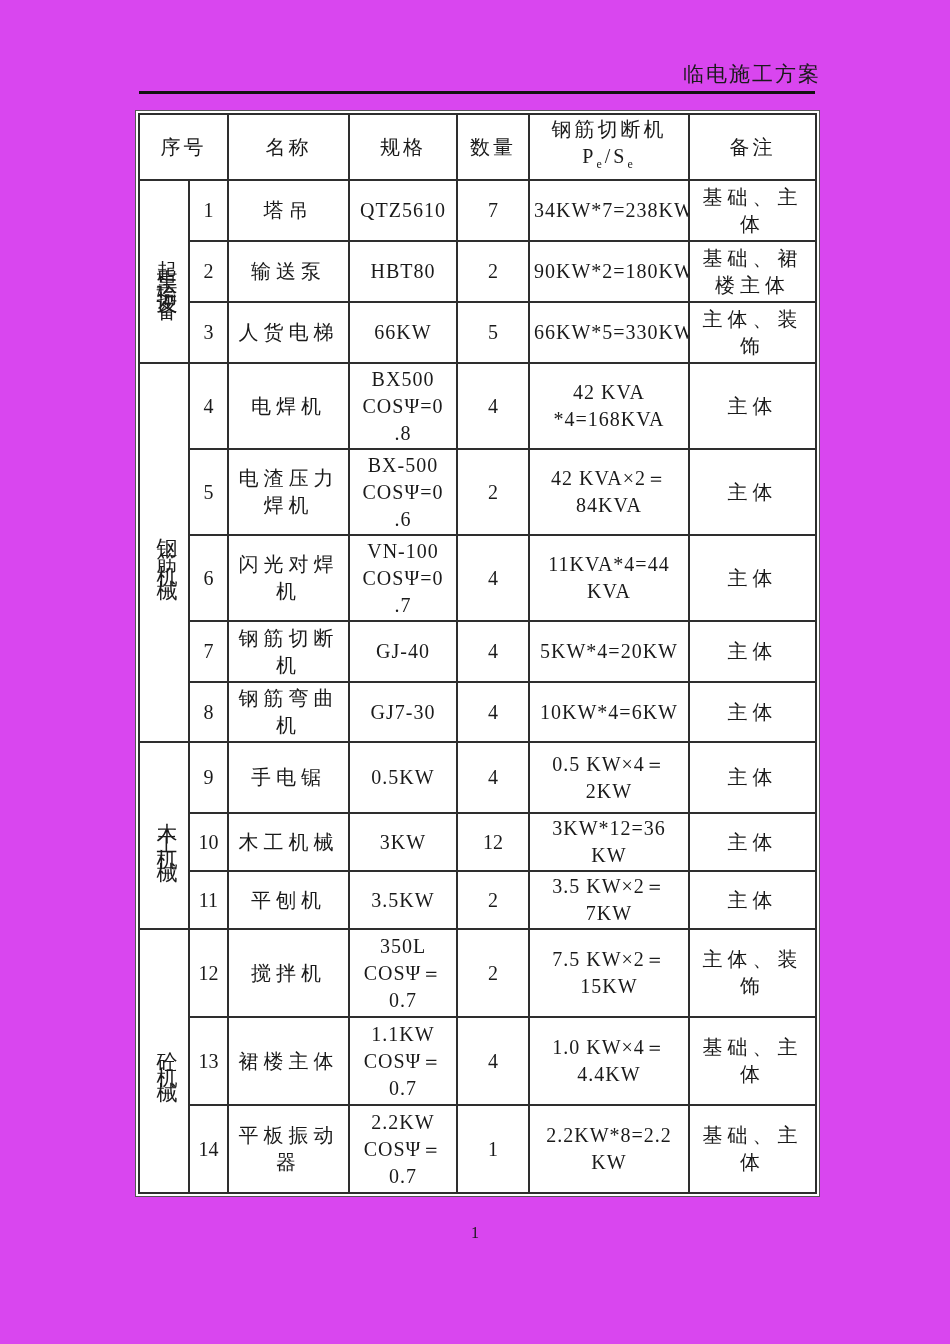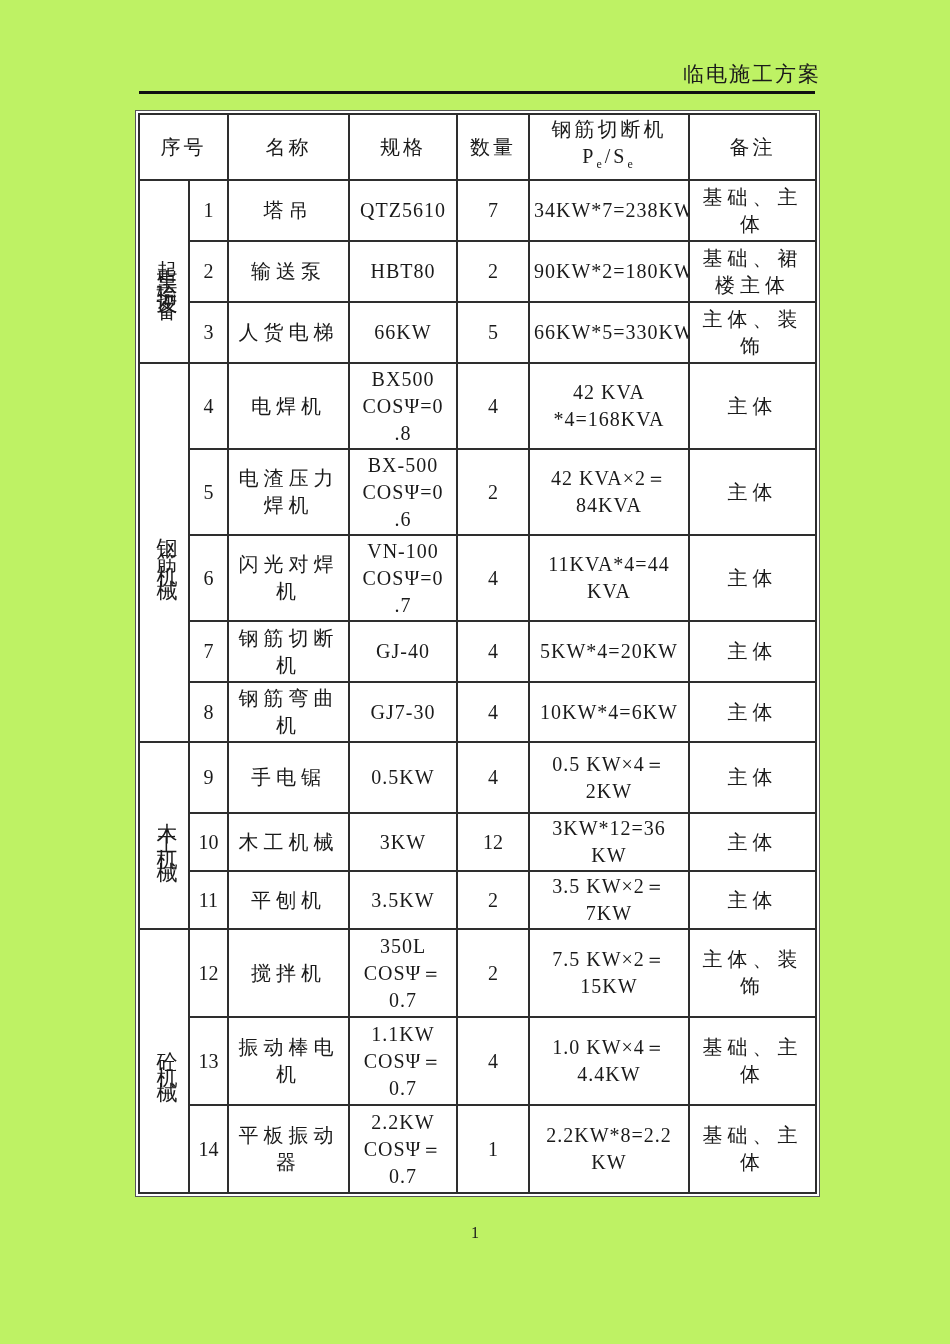--- a/index.html
+++ b/index.html
@@ -1,19 +1,19 @@
 <!DOCTYPE html>
 <html><head>
 <meta charset="utf-8">
 <style>
   html,body{margin:0;padding:0;background:#ffffff;}
   .page{
     position:relative;
     width:950px;height:1344px;
-    background:#bef264;
+    background:#d946ef;
     font-family:"Liberation Serif","DejaVu Serif",serif;
     color:#1a1a1a;
     overflow:hidden;
     text-decoration:underline;
   }
   .doc-header{
     position:absolute;
     left:139px;top:60px;width:676px;
     border-bottom:3px solid #111;
     text-align:right;
@@ -231,21 +231,21 @@
         <td class="spec">350L
 COSΨ＝
 0.7</td>
         <td class="num">2</td>
         <td class="power">7.5 KW×2＝
 15KW</td>
         <td class="cjk">主体、装饰</td>
       </tr>
       <tr class="h88">
         <td class="num">13</td>
-        <td class="cjk">振动棒电机</td>
+        <td class="cjk">裙楼主体</td>
         <td class="spec">1.1KW
 COSΨ＝
 0.7</td>
         <td class="num">4</td>
         <td class="power">1.0 KW×4＝
 4.4KW</td>
         <td class="cjk">基础、主体</td>
       </tr>
       <tr class="h88">
         <td class="num">14</td>

